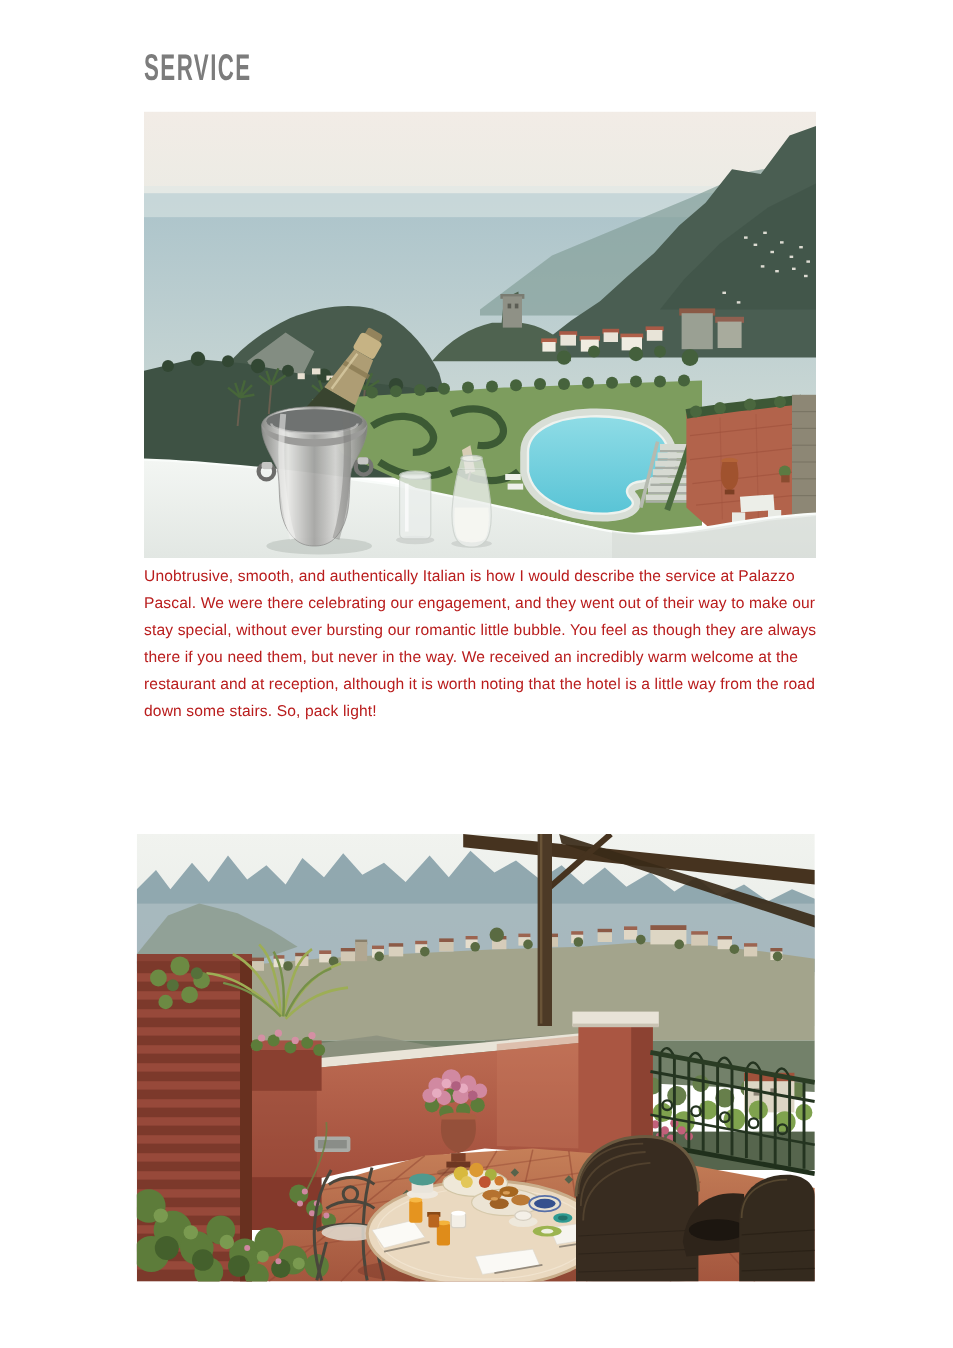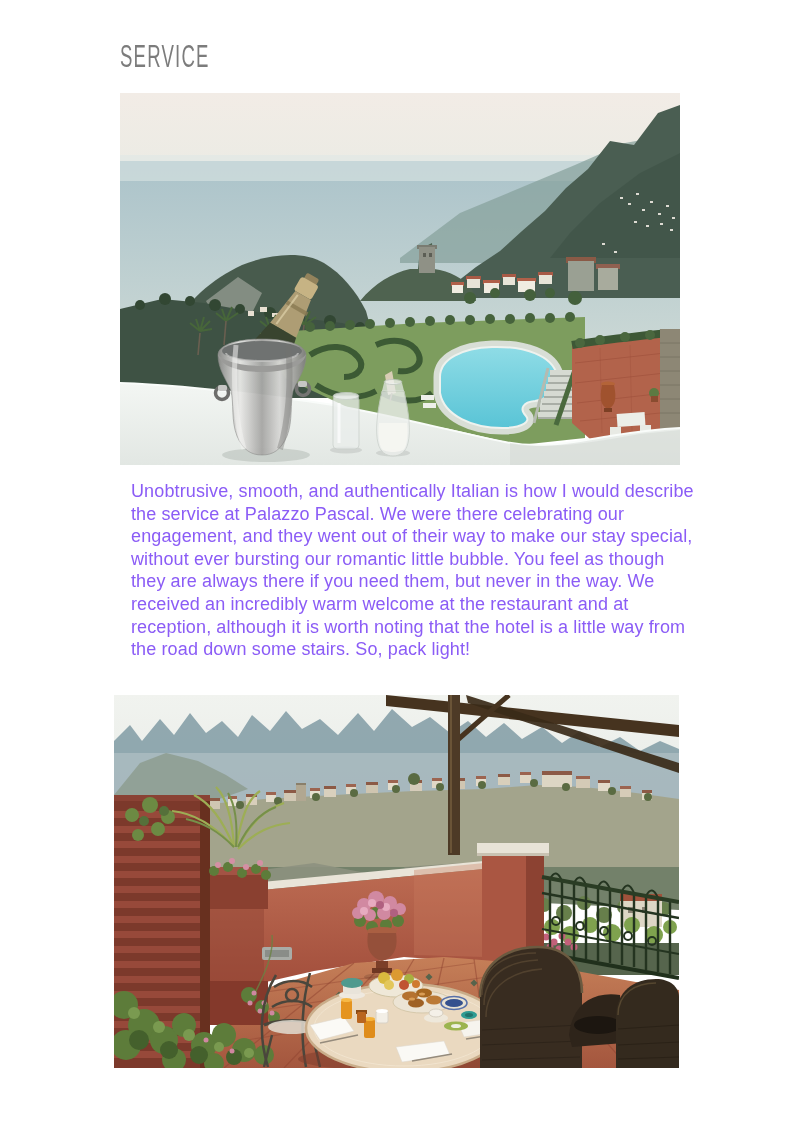--- a/index.html
+++ b/index.html
@@ -1,29 +1,29 @@
 <!DOCTYPE html>
 <html><head>
 <meta charset="utf-8">
 <style>
   html,body{margin:0;padding:0;background:#ffffff;}
   .page{position:relative;width:794px;height:1123px;background:#ffffff;overflow:hidden;
         font-family:"Liberation Sans", sans-serif;}
-  .heading{position:absolute;left:120px;margin:0;font-weight:400;color:#7c7c7c;
+  .heading{position:absolute;left:120px;margin:0;font-weight:700;color:#7c7c7c;
            font-size:31px;line-height:34px;white-space:nowrap;}
   .heading .hx{display:inline-block;transform:scaleX(0.6);transform-origin:0 55%;
                letter-spacing:2px;}
   #service-heading{top:40px;}
   #summary-heading{top:642px;}
   .photo{position:absolute;margin:0;padding:0;line-height:0;}
   #service-photo{left:120px;top:93px;width:560px;height:372px;}
   #summary-photo{left:114px;top:695px;width:565px;height:373px;}
   .photo svg{display:block;}
-  .body-text{position:absolute;left:120px;top:469px;width:568px;margin:11px;
-             font-size:18px;line-height:22.6px;color:#8b5cf6;letter-spacing:0.12px;}
+  .body-text{position:absolute;left:120px;top:469px;width:568px;margin:0;
+             font-size:13px;line-height:22.6px;color:#b91c1c;letter-spacing:0.12px;}
 </style>
 </head>
 <body>
 
 <div class="page">
 
   <h2 class="heading" id="service-heading"><span class="hx">SERVICE</span></h2>
 
   <figure class="photo" id="service-photo">
     <svg width="560" height="372" viewBox="0 0 560 372">

